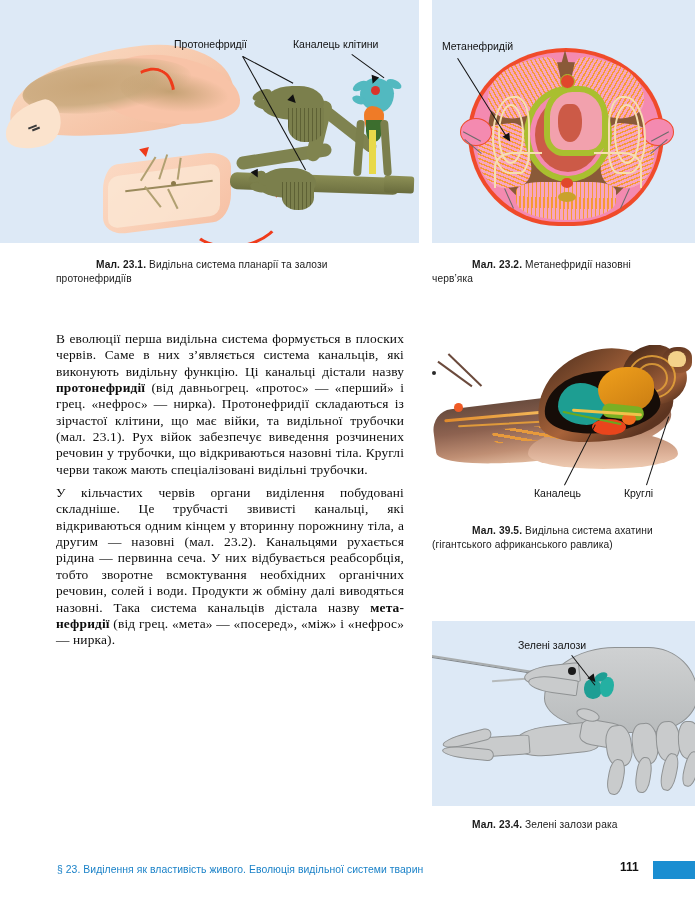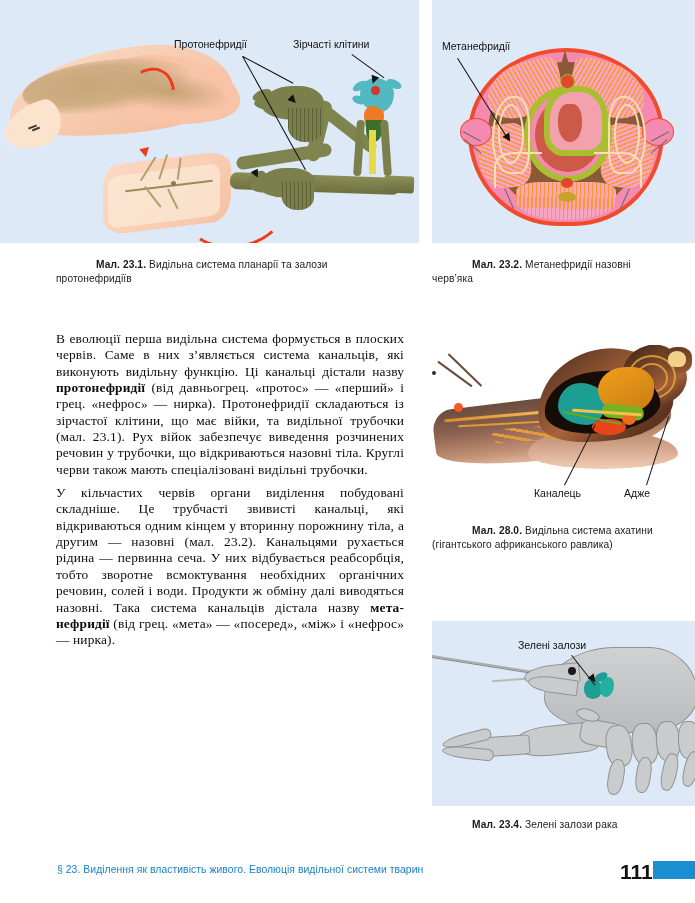--- a/index.html
+++ b/index.html
@@ -69,21 +69,21 @@
     font-size: 10.4px;
     color: #1b82c8;
     white-space: nowrap;
     letter-spacing: .05px;
   }
   .page-num {
     position: absolute;
     left: 620px;
     top: 860px;
     font-family: "Liberation Sans", sans-serif;
-    font-size: 21px;
+    font-size: 12px;
     font-weight: bold;
     color: #111;
   }
   .page-tab {
     position: absolute;
     left: 653px;
     top: 861px;
     width: 42px;
     height: 18px;
     background: #1b8ed1;
@@ -233,21 +233,21 @@
     <div style="position:absolute;left:366px;top:120px;width:16px;height:22px;
          background:#3c6e2e;border-radius:0 0 50% 50%;"></div>
     <div style="position:absolute;left:369px;top:130px;width:7px;height:44px;background:#e8d94a;"></div>
     <div style="position:absolute;left:355px;top:120px;width:8px;height:56px;
          background:#7b7f4c;border-radius:4px;transform:rotate(4deg);"></div>
     <div style="position:absolute;left:382px;top:120px;width:8px;height:56px;
          background:#7b7f4c;border-radius:4px;transform:rotate(-4deg);"></div>
   </div>
 
   <span class="callout" style="left:174px;top:38px;">Протонефридії</span>
-  <span class="callout" style="left:293px;top:38px;">Зірчасті клітини</span>
+  <span class="callout" style="left:293px;top:38px;">Каналець клітини</span>
 
   <div class="leader" style="left:243px;top:56px;width:57px;transform:rotate(28deg);"></div>
   <div class="leader" style="left:243px;top:56px;width:130px;transform:rotate(61deg);"></div>
   <div class="leader" style="left:352px;top:54px;width:40px;transform:rotate(36deg);"></div>
   <div style="position:absolute;left:289px;top:96px;width:0;height:0;
               border-left:4px solid transparent;border-right:4px solid transparent;
               border-top:8px solid #111;transform:rotate(-44deg);"></div>
   <div style="position:absolute;left:252px;top:170px;width:0;height:0;
               border-left:4px solid transparent;border-right:4px solid transparent;
               border-top:8px solid #111;transform:rotate(-26deg);"></div>
@@ -332,21 +332,21 @@
          border-top:2.4px solid #f6dfb0;border-right:2.4px solid #f6dfb0;border-radius:0 40% 0 0;"></div>
 
     <div style="position:absolute;left:30px;top:136px;width:20px;height:1.1px;background:#6b6b6b;transform:rotate(28deg);"></div>
     <div style="position:absolute;left:30px;top:146px;width:22px;height:1.1px;background:#6b6b6b;transform:rotate(40deg);"></div>
     <div style="position:absolute;left:218px;top:136px;width:20px;height:1.1px;background:#6b6b6b;transform:rotate(-28deg);"></div>
     <div style="position:absolute;left:216px;top:146px;width:22px;height:1.1px;background:#6b6b6b;transform:rotate(-40deg);"></div>
     <div style="position:absolute;left:66px;top:198px;width:22px;height:1.1px;background:#6b6b6b;transform:rotate(66deg);"></div>
     <div style="position:absolute;left:182px;top:198px;width:22px;height:1.1px;background:#6b6b6b;transform:rotate(-66deg);"></div>
   </div>
 
-  <span class="callout" style="left:10px;top:40px;">Метанефридії</span>
+  <span class="callout" style="left:10px;top:40px;">Метанефридій</span>
   <div class="leader" style="left:26px;top:58px;width:96px;transform:rotate(58deg);"></div>
   <div style="position:absolute;left:72px;top:134px;width:0;height:0;
               border-left:4px solid transparent;border-right:4px solid transparent;
               border-top:8px solid #111;transform:rotate(-32deg);"></div>
 </div>
 
 <div class="fig-caption" style="left:432px;top:258px;width:240px;">
   <b>Мал. 23.2.</b>
   <span>Метанефридії назовні черв’яка</span>
 </div>
@@ -410,27 +410,27 @@
          background:#e9451c;border-radius:50%;"></div>
     <div style="position:absolute;left:190px;top:68px;width:14px;height:12px;
          background:#ef6b1d;border-radius:50%;"></div>
     <div style="position:absolute;left:140px;top:66px;width:70px;height:3px;
          background:#f0c24a;border-radius:2px;transform:rotate(4deg);"></div>
     <div style="position:absolute;left:130px;top:72px;width:60px;height:2.4px;
          background:#6aa81e;border-radius:2px;transform:rotate(12deg);"></div>
   </div>
 
   <span class="callout" style="left:102px;top:142px;">Каналець</span>
-  <span class="callout" style="left:192px;top:142px;">Адже</span>
+  <span class="callout" style="left:192px;top:142px;">Круглі</span>
   <div class="leader" style="left:132px;top:140px;width:68px;transform:rotate(-63deg);"></div>
   <div class="leader" style="left:214px;top:140px;width:72px;transform:rotate(-72deg);"></div>
 </div>
 
 <div class="fig-caption" style="left:432px;top:524px;width:245px;">
-  <b>Мал. 28.0.</b>
+  <b>Мал. 39.5.</b>
   <span>Видільна система ахатини (гігантського африканського равлика)</span>
 </div>
 
 <div class="panel" id="fig4">
   <div>
 
     <div style="position:absolute;left:-4px;top:46px;width:160px;height:2.4px;
          background:#a9adae;transform:rotate(9deg);border-radius:2px;"></div>
     <div style="position:absolute;left:-4px;top:48px;width:160px;height:1.2px;
          background:#82878a;transform:rotate(9deg);"></div>

